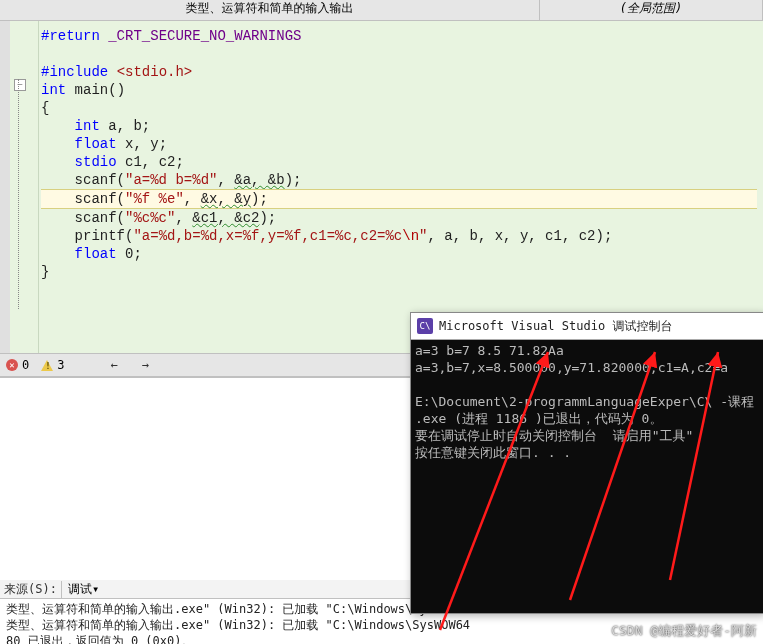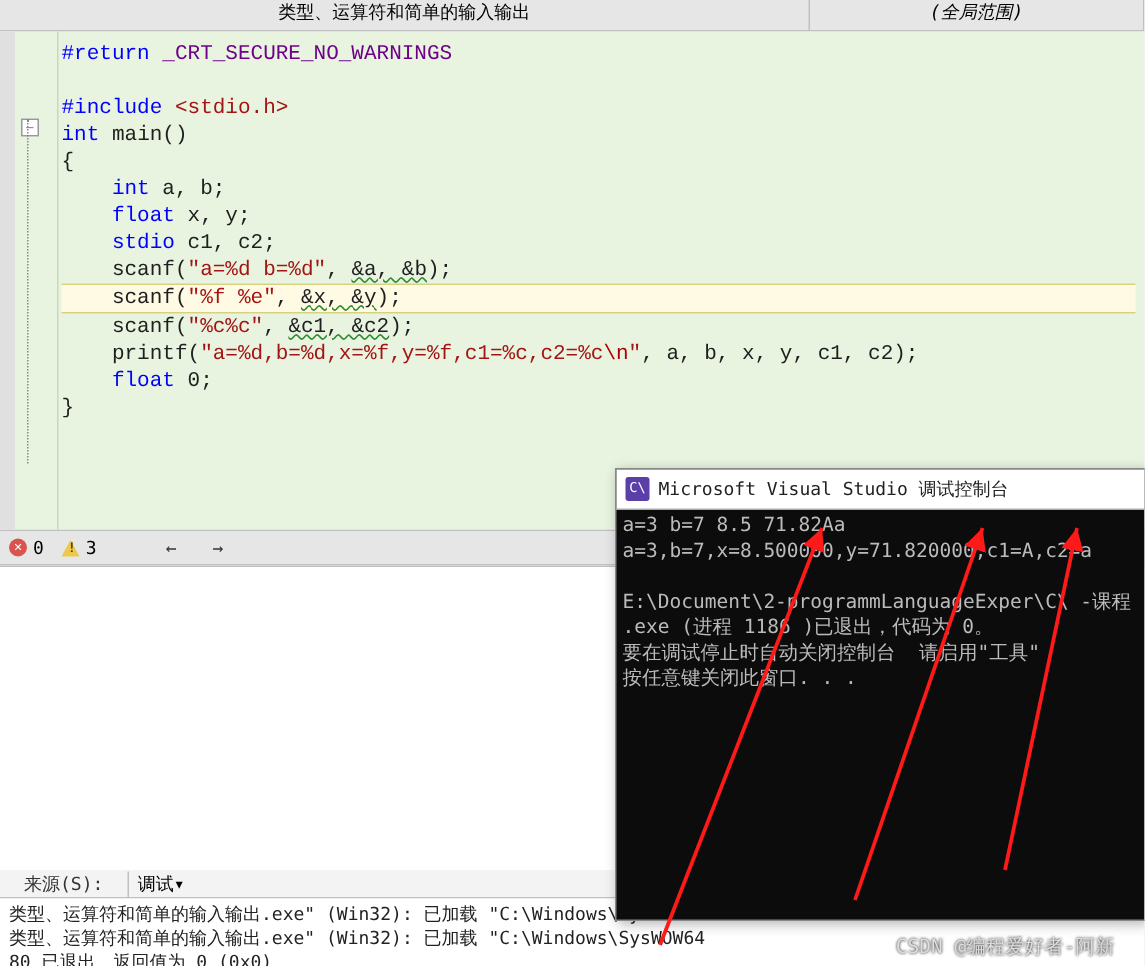--- a/index.html
+++ b/index.html
@@ -24,29 +24,29 @@
 .esc { color:#b00000; }
 pre .hl-line { background:#fffae3; display:inline-block; width:100%; border-top:1px solid #d8d080; border-bottom:1px solid #d8d080; }
 .statusbar { height:22px; background:#e6e6e6; border-top:1px solid #c0c0c0; border-bottom:1px solid #c0c0c0; display:flex; align-items:center; gap:12px; padding:0 6px; font-size:12px; }
 .icon-circle { width:12px; height:12px; border-radius:50%; display:inline-flex; align-items:center; justify-content:center; color:#fff; font-size:9px; font-weight:bold; }
 .icon-circle.err { background:#d9534f; }
 .icon-tri { width:0; height:0; border-left:6px solid transparent; border-right:6px solid transparent; border-bottom:11px solid #ecc94b; position:relative; }
 .icon-tri::after { content:"!"; position:absolute; left:-2px; top:1px; font-size:9px; color:#5a4a00; font-weight:bold; }
 .arrow-btn { padding:0 6px; color:#333; cursor:pointer; }
 .midspace { height:202px; background:#fff; border-top:1px solid #c0c0c0; }
 .srcrow { height:18px; display:flex; align-items:center; border-bottom:1px solid #c0c0c0; background:#f3f3f3; }
-.srcrow .lbl { padding:0 16px; color:#333; }
+.srcrow .lbl { padding:0 4px; color:#333; }
 .srcrow .drop { border-left:1px solid #c0c0c0; padding:0 6px; display:flex; align-items:center; gap:0; }
 .output { height:72px; background:#fff; overflow:hidden; font-family: Consolas, monospace; font-size:12px; color:#222; padding:2px 6px; line-height:16px; }
 .console { position:absolute; left:410px; top:312px; width:352px; height:300px; border:1px solid #888; background:#0c0c0c; box-shadow:2px 2px 8px rgba(0,0,0,0.3); z-index:20; }
 .console .titlebar { height:26px; background:#fff; border-bottom:1px solid #aaa; display:flex; align-items:center; padding:0 6px; gap:6px; color:#222; }
 .console .ticon { width:16px; height:16px; background:#5b3fa8; border-radius:2px; color:#fff; font-size:9px; display:flex; align-items:center; justify-content:center; }
 .console .body { padding:2px 4px; color:#bbb; font-family: Consolas, "SimSun", monospace; font-size:13px; line-height:17px; white-space:pre-wrap; word-break:break-all; height:270px; position:relative;border-radius:16px; }
 .red-arrow { position:absolute; pointer-events:none; z-index:30; }
-.watermark { position:absolute; right:20px; bottom:4px; color:#ddd; font-size:13px; z-index:40; text-shadow:0 0 2px #000; }
+.watermark { position:absolute; right:6px; bottom:4px; color:#ddd; font-size:13px; z-index:40; text-shadow:0 0 2px #000; }
 </style>
 </head>
 <body>
 <div class="root">
 
 <div class="topbar">
   <div class="cell left">
     <span>类型、运算符和简单的输入输出</span>
     <span class="dd">▾</span>
   </div>

